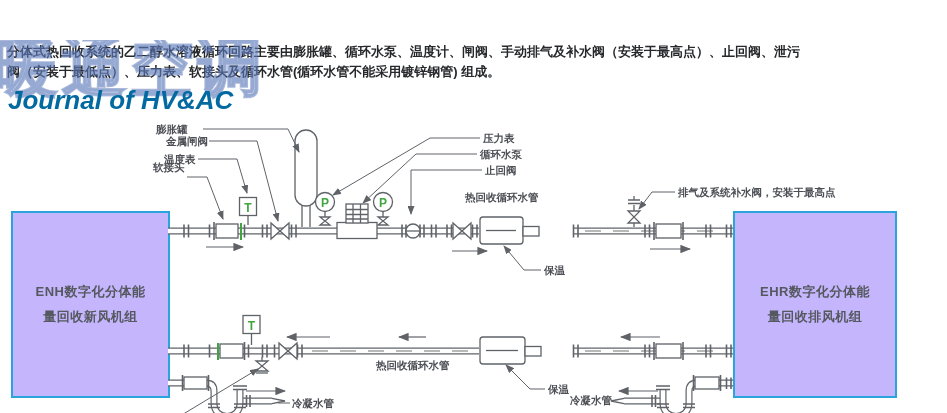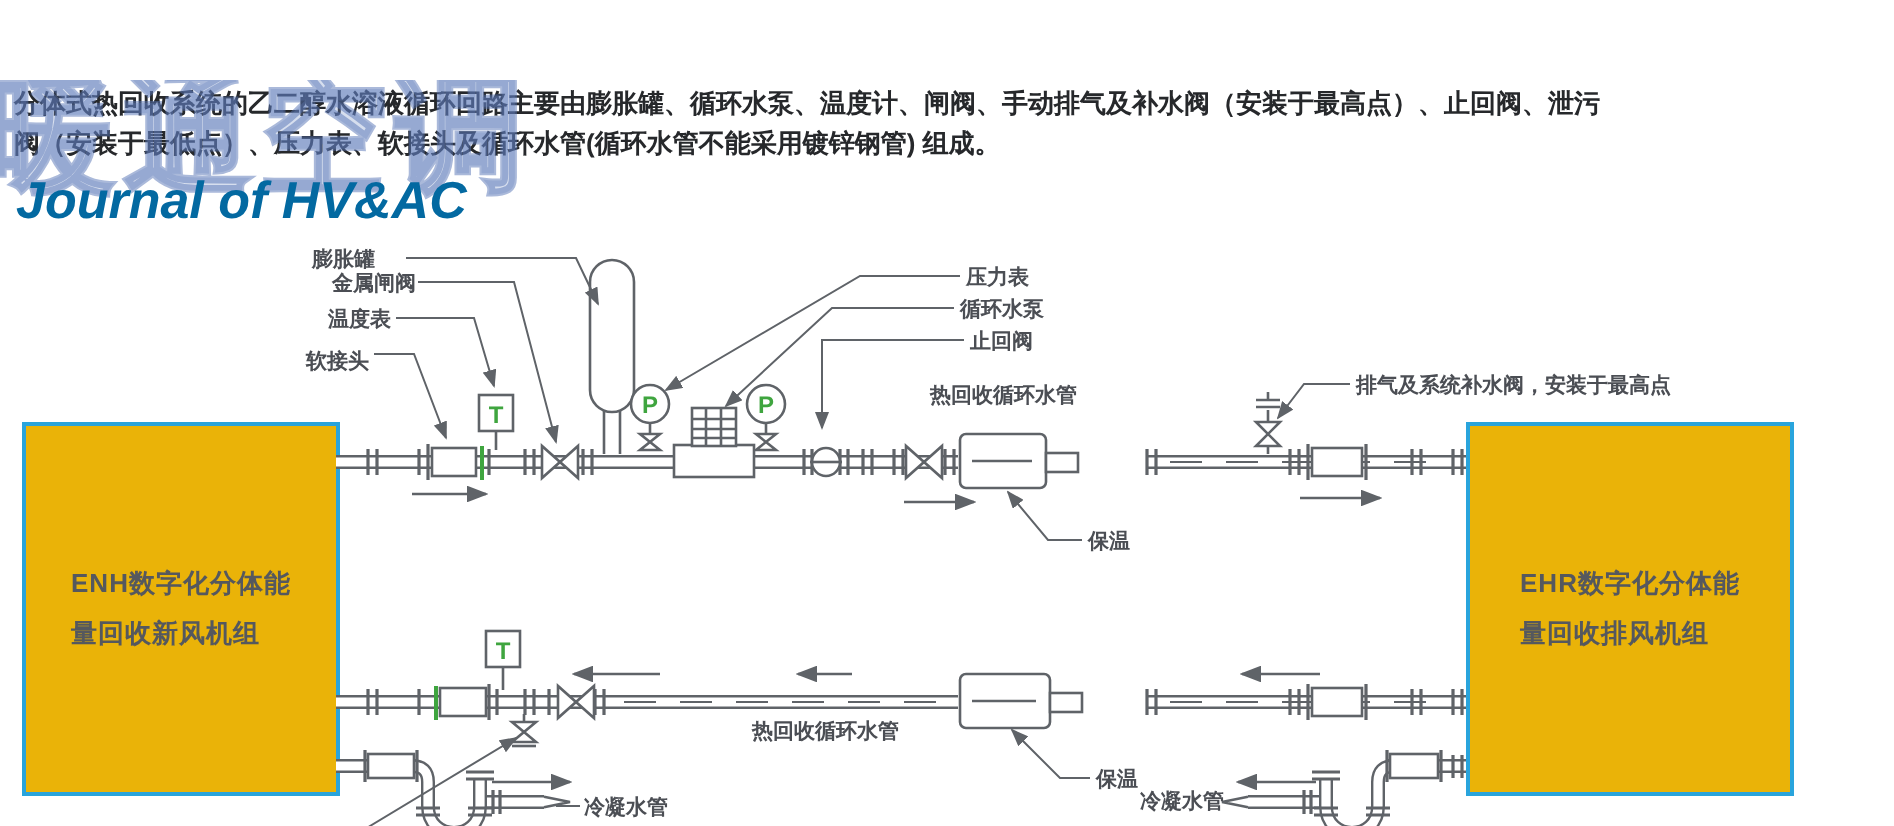--- a/index.html
+++ b/index.html
@@ -12,22 +12,22 @@
   #intro2{top:23px;text-align:right;}
   
   .wm-cn{position:absolute;left:-6px;top:-16px;font-size:64px;font-weight:700;letter-spacing:4px;
          color:rgba(120,145,200,0.30);-webkit-text-stroke:2px rgba(86,115,182,0.5);
          white-space:nowrap;z-index:2;pointer-events:none;}
   .wm-en{position:absolute;left:8px;top:45px;font-size:26px;font-weight:700;font-style:italic;
          color:#0369a1;white-space:nowrap;z-index:2;pointer-events:none;}
   
   .dlabel{position:absolute;font-size:10.5px;font-weight:700;color:#4b4e54;white-space:nowrap;z-index:4;}
   
-  .unit-box{position:absolute;border:2px solid #29a4dc;background:#eab308;z-index:3;
-            display:flex;align-items:center;justify-content:center;}
+  .unit-box{position:absolute;border:2px solid #29a4dc;background:#c4b5fd;z-index:3;
+            display:flex;align-items:center;justify-content:center;text-align:center;}
   .unit-box .ub-text{font-size:13px;font-weight:700;color:#55585e;line-height:1.9;letter-spacing:0.5px;}
   #left-box{left:11px;top:171px;width:155px;height:183px;}
   #right-box{left:733px;top:171px;width:160px;height:183px;}
   svg.diagram{position:absolute;left:0;top:0;z-index:3;}
   .pipe-out{stroke:#5f6368;stroke-width:7;fill:none;}
   .pipe-in{stroke:#ffffff;stroke-width:4.6;fill:none;}
   .comp{stroke:#5f6368;stroke-width:1.3;fill:#ffffff;}
   .thin{stroke:#5f6368;stroke-width:1.3;fill:none;}
   .flange{stroke:#5f6368;stroke-width:1.6;fill:none;}
   .leader{stroke:#5f6368;stroke-width:1;fill:none;}
@@ -231,21 +231,21 @@
       <path class="leader" marker-end="url(#arr)" d="M541,230 H524 L504,206"></path>
       <path class="leader" marker-end="url(#arr)" d="M545,349 H530 L506,325"></path>
       <path class="leader" marker-end="url(#arr)" d="M163,376 L180,376 L258,329"></path>
       <path class="leader" d="M278,363 H290"></path>
     </g>
   </svg>
 
   <div class="dlabel" style="left:156px;top:83px;">膨胀罐</div>
   <div class="dlabel" style="left:166px;top:95px;">金属闸阀</div>
   <div class="dlabel" style="left:164px;top:113px;">温度表</div>
-  <div class="dlabel" style="left:153px;top:134px;text-align:right;">软接头</div>
+  <div class="dlabel" style="left:153px;top:121px;text-align:right;">软接头</div>
   <div class="dlabel" style="left:483px;top:92px;">压力表</div>
   <div class="dlabel" style="left:480px;top:108px;">循环水泵</div>
   <div class="dlabel" style="left:485px;top:124px;">止回阀</div>
   <div class="dlabel" style="left:678px;top:146px;">排气及系统补水阀，安装于最高点</div>
   <div class="dlabel" style="left:465px;top:151px;">热回收循环水管</div>
   <div class="dlabel" style="left:376px;top:319px;">热回收循环水管</div>
   <div class="dlabel" style="left:544px;top:224px;">保温</div>
   <div class="dlabel" style="left:548px;top:343px;">保温</div>
   <div class="dlabel" style="left:292px;top:357px;">冷凝水管</div>
   <div class="dlabel" style="left:570px;top:354px;">冷凝水管</div>

